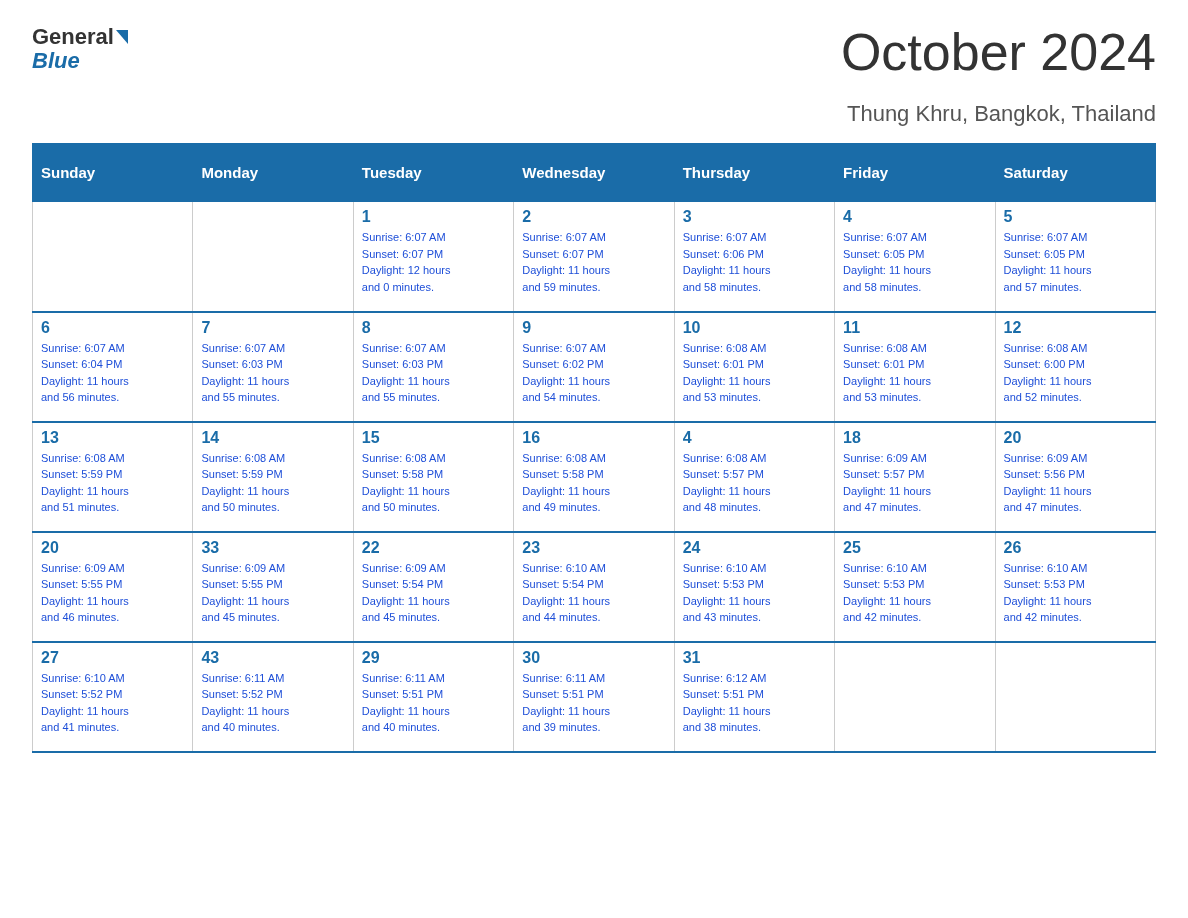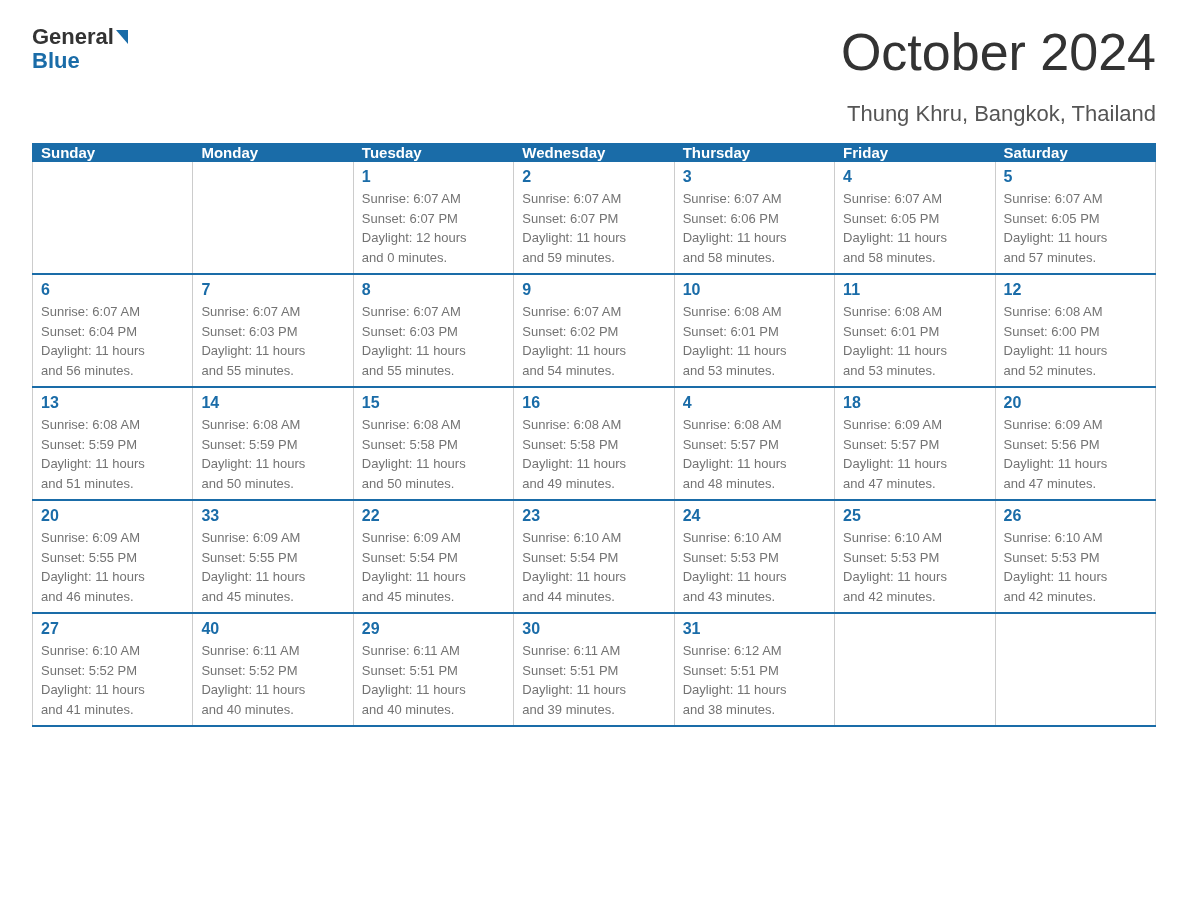--- a/index.html
+++ b/index.html
@@ -57,21 +57,21 @@
     table {
       width: 100%;
       border-collapse: collapse;
       margin-top: 16px;
     }
     thead tr th {
       background-color: #1a6ca8;
       color: #fff;
       font-size: 15px;
       font-weight: bold;
-      padding: 0 8px;
+      padding: 20px 8px;
       text-align: left;
       border: 1px solid #1a6ca8;
     }
     tbody tr td {
       vertical-align: top;
       border: 1px solid #ccc;
       padding: 6px 8px;
       font-size: 12.5px;
       color: #333;
       width: 14.28%;
@@ -79,36 +79,37 @@
       height: 110px;
     }
     tbody tr td .day-num {
       font-size: 16px;
       font-weight: bold;
       color: #1a6ca8;
       display: block;
       margin-bottom: 3px;
     }
     tbody tr td .day-info {
-      font-size: 13px;
-      color: #737373;
+      font-size: 11px;
+      color: #1d4ed8;
       line-height: 1.5;
     }
     tbody tr td.empty {
       background: #fff;
     }
     tbody tr {
       border-bottom: 2px solid #1a6ca8;
     }
     .logo-line2 {
       font-size: 22px;
       font-weight: bold;
       color: #1a6ca8;
       margin-left: 0;
       line-height: 1;
+      font-style: italic;
     }
   </style>
 </head>
 <body>
 
 <div class="header-top">
   <div class="logo">
     <div class="logo-text">
       <span class="logo-general">General</span>
       <span class="logo-arrow"></span>
@@ -328,21 +329,21 @@
       </tr>
       <tr>
         <td>
           <span class="day-num">27</span>
           <div class="day-info" style="white-space: pre-line;">Sunrise: 6:10 AM
 Sunset: 5:52 PM
 Daylight: 11 hours
 and 41 minutes.</div>
         </td>
         <td>
-          <span class="day-num">40</span>
+          <span class="day-num">43</span>
           <div class="day-info" style="white-space: pre-line;">Sunrise: 6:11 AM
 Sunset: 5:52 PM
 Daylight: 11 hours
 and 40 minutes.</div>
         </td>
         <td>
           <span class="day-num">29</span>
           <div class="day-info" style="white-space: pre-line;">Sunrise: 6:11 AM
 Sunset: 5:51 PM
 Daylight: 11 hours

